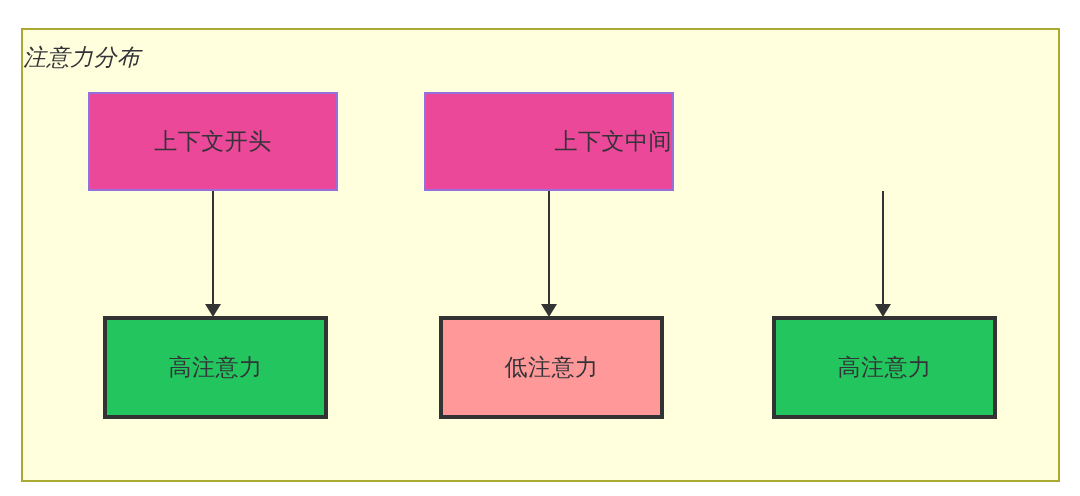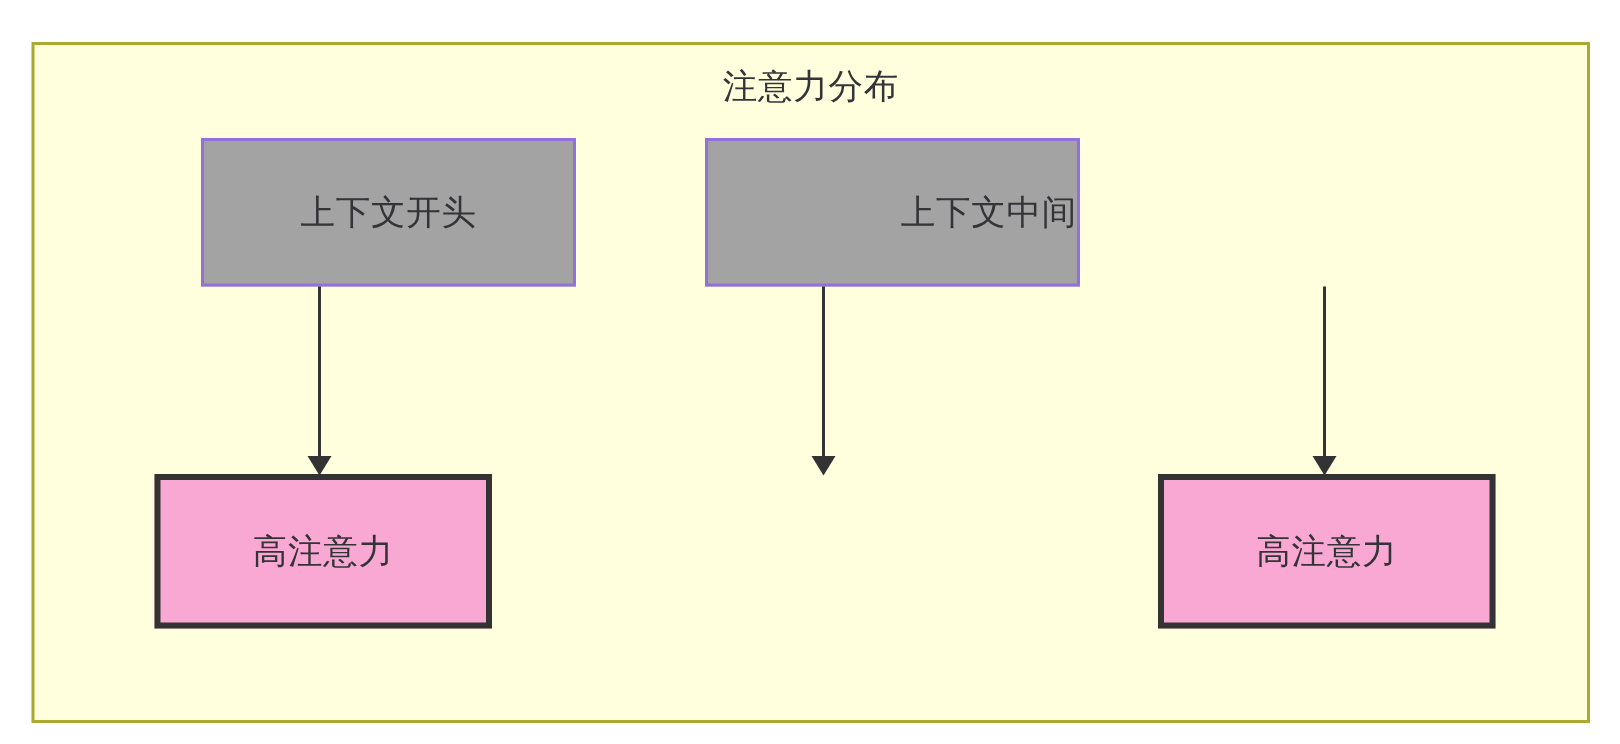--- a/index.html
+++ b/index.html
@@ -29,55 +29,55 @@
     height: 454px;
     background: #ffffdd;
     border: 2px solid #aaaa33;
     box-sizing: border-box;
   }
   #subgraph-title {
     position: absolute;
     left: 0;
     top: 12px;
     width: 100%;
-    text-align: center;
+    text-align: left;
     font-size: 23px;
     line-height: 30px;
     color: #333338;
     letter-spacing: 0.5px;
     white-space: nowrap;
+    font-style: italic;
   }
   
   .node {
     position: absolute;
     box-sizing: border-box;
     display: flex;
     align-items: center;
     justify-content: center;
     text-align: center;
     color: #333338;
     font-size: 23px;
     line-height: 1.2;
     letter-spacing: 0.5px;
     white-space: nowrap;
   }
   .node.context {
-    background: #a3a3a3;
+    background: #ec4899;
     border: 2px solid #9370db;
     width: 250px;
     height: 99px;
-    margin-left: 46px;
   }
   .node.attention {
     width: 225px;
     height: 103px;
     border: 4px solid #333333;
   }
   .node.attention.high {
-    background: #f9a8d4;
+    background: #22c55e;
   }
   .node.attention.low {
     background: #ff9999;
   }
   
   .col-1 { left: 88px; }
   .col-2 { left: 424px; justify-content: flex-end; }
   .col-3 { left: 758px; }
   .col-1b { left: 103px; }
   .col-2b { left: 439px; }
@@ -120,20 +120,23 @@
 
   <div class="node context col-2 row-top">
     <span>上下文中间</span>
   </div>
 
 
   <div class="node attention high col-1b row-bottom">
     <span>高注意力</span>
   </div>
 
+  <div class="node attention low col-2b row-bottom">
+    <span>低注意力</span>
+  </div>
 
   <div class="node attention high col-3b row-bottom">
     <span>高注意力</span>
   </div>
 
   <svg id="edges-layer" viewBox="0 0 1080 496" width="1080" height="496">
     <g>
       <path class="edge-path" d="M 213 191 L 213 306"></path>
       <polygon class="edge-arrowhead" points="205,304 221,304 213,317"></polygon>
     </g>

